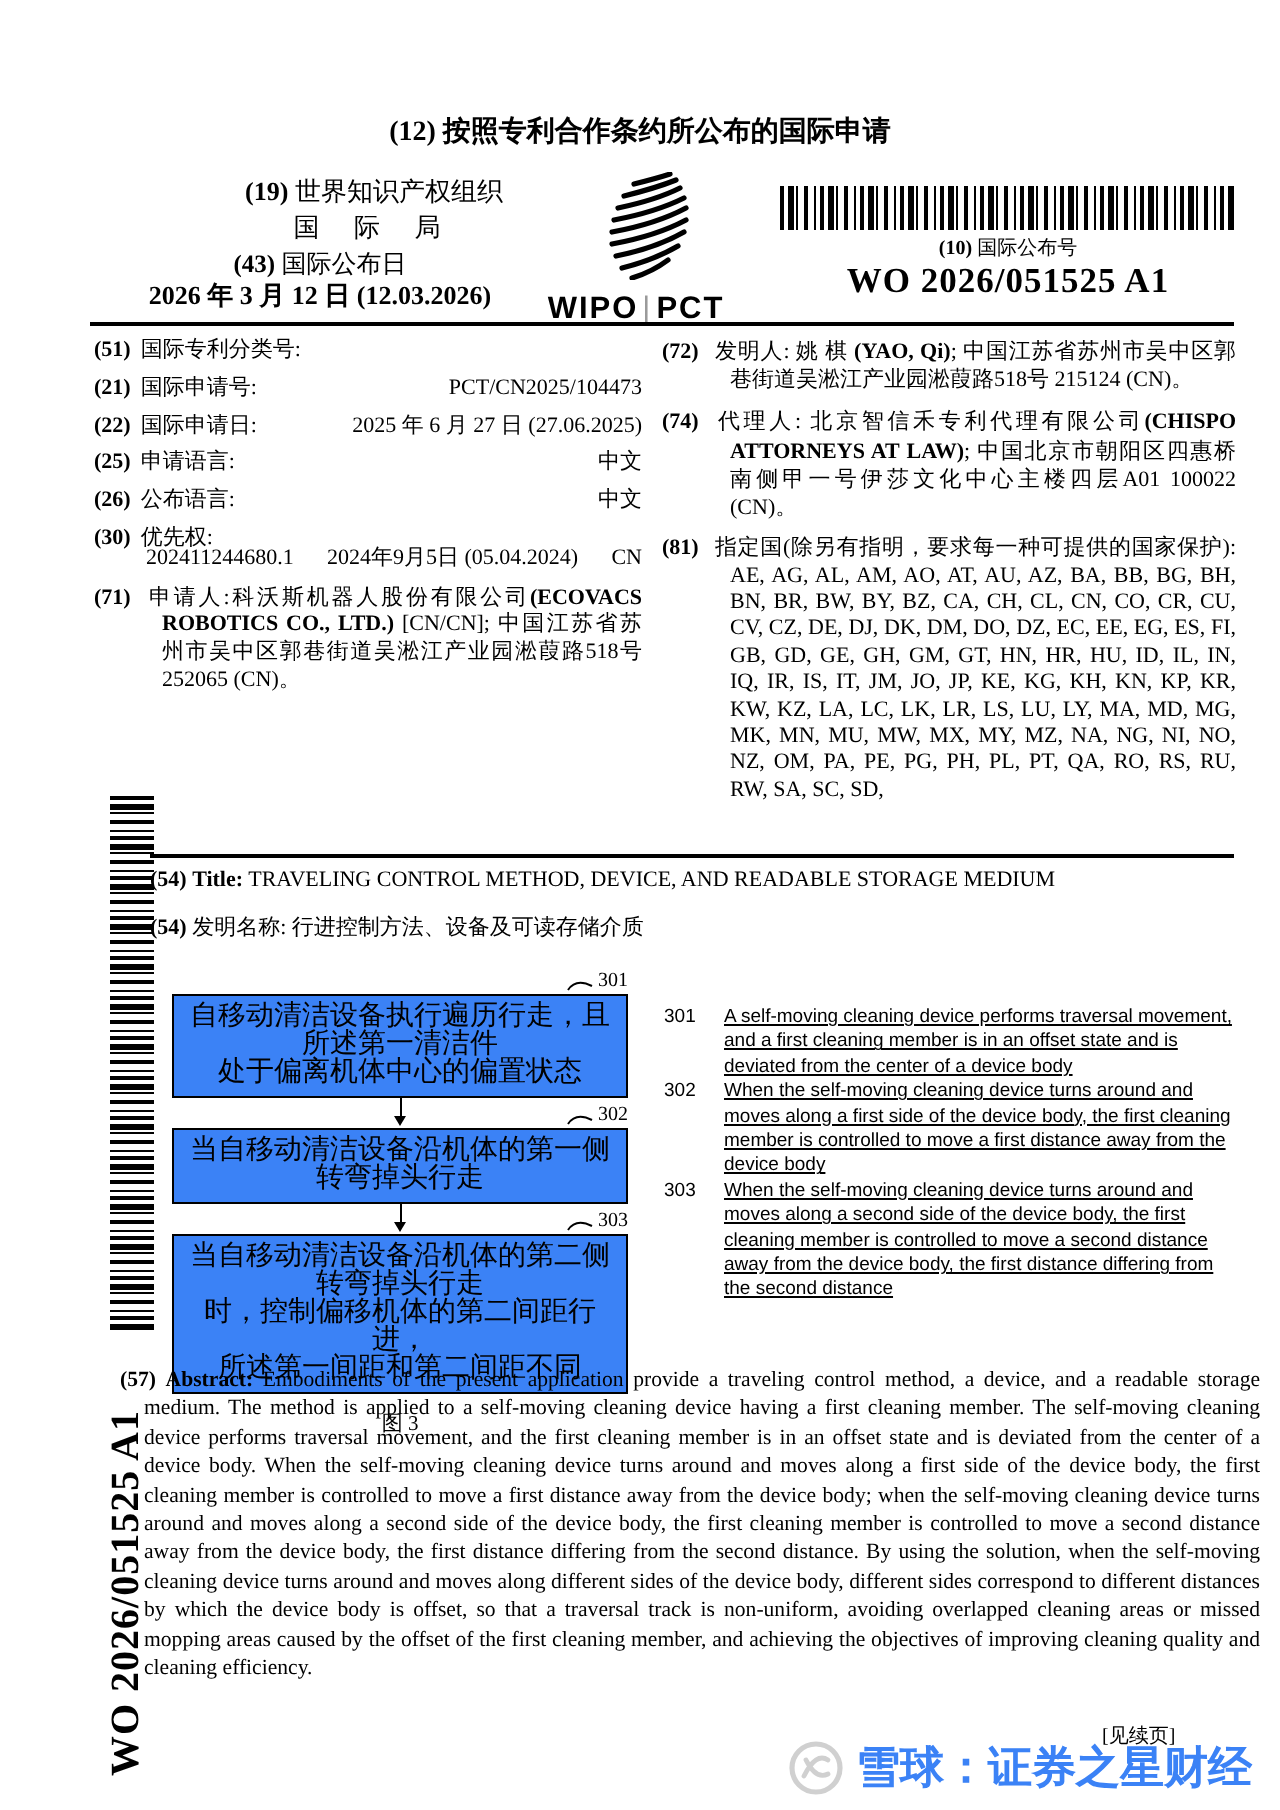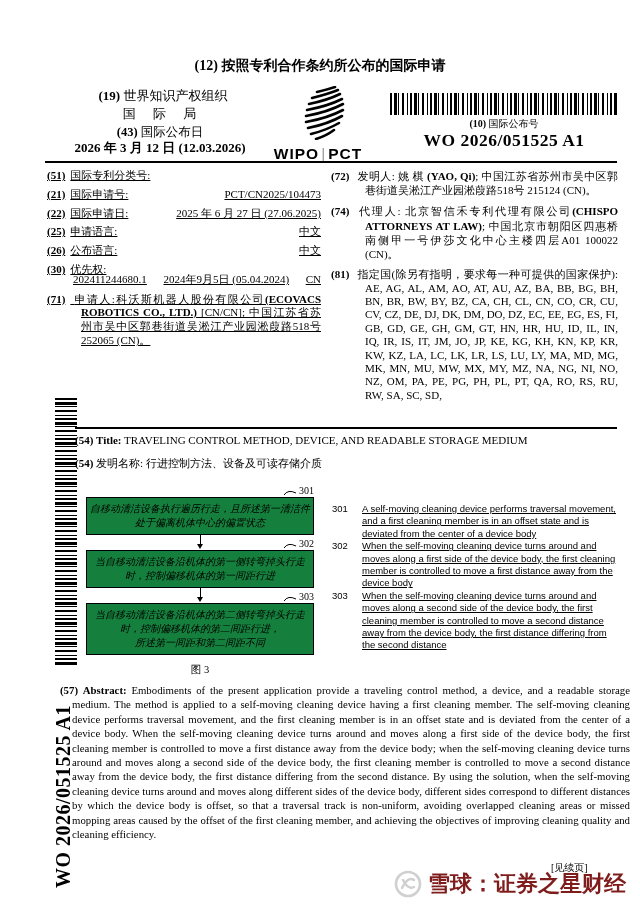--- a/index.html
+++ b/index.html
@@ -2,41 +2,41 @@
 <html><head>
 <meta charset="utf-8">
 <style>
   html,body{margin:0;padding:0;background:#fff;}
   .page{position:relative;width:640px;height:905px;background:#ffffff;overflow:hidden;
         font-family:"Liberation Serif","DejaVu Serif",serif;color:#000;}
 
   
   .type-line{position:absolute;top:57px;left:0;width:640px;text-align:center;
              font-size:14px;font-weight:bold;}
-  .org-block{position:absolute;top:87px;left:78px;width:170px;text-align:center;
+  .org-block{position:absolute;top:87px;left:102px;width:170px;text-align:center;
              font-size:13px;line-height:18px;}
   .bureau{letter-spacing:7px;}
   .pubdate-block{position:absolute;top:124px;left:55px;width:210px;text-align:center;
                  font-size:12.5px;line-height:16px;}
   .pubdate-value{font-weight:bold;font-size:13px;}
   .logo-block{position:absolute;top:86px;left:268px;width:100px;text-align:center;}
   .logo-text{font-family:"Liberation Sans","DejaVu Sans",sans-serif;font-weight:bold;
              font-size:15.5px;letter-spacing:1px;margin-top:1px;}
   .logo-bar{color:#9a9a9a;font-weight:normal;padding:0 2px;}
   .top-barcode{position:absolute;top:93px;left:390px;width:228px;height:22px;
     background:repeating-linear-gradient(90deg,#000 0 2px,#fff 2px 4px,#000 4px 7px,
       #fff 7px 8px,#000 8px 9px,#fff 9px 12px,#000 12px 14px,#fff 14px 17px,
       #000 17px 18px,#fff 18px 20px);}
   .pubno-label{position:absolute;top:117px;left:390px;width:228px;text-align:center;font-size:10px;}
   .pubno-value{position:absolute;top:130px;left:390px;width:228px;text-align:center;
                font-size:17.5px;font-weight:bold;letter-spacing:.5px;}
   .hr1{position:absolute;top:161px;left:45px;width:572px;height:2px;background:#000;}
 
   
-  .col-left{position:absolute;top:169px;left:47px;width:274px;font-size:11px;line-height:13.8px;text-decoration:underline;}
+  .col-left{position:absolute;top:169px;left:47px;width:274px;font-size:11px;line-height:13.8px;}
   .col-right{position:absolute;top:169px;left:331px;width:287px;font-size:11px;line-height:14.2px;}
   .f-row{display:flex;margin-bottom:5px;}
   .tag{font-weight:bold;margin-right:5px;flex:none;}
   .val{margin-left:auto;text-align:right;}
   .ipc-val{font-weight:bold;font-style:italic;padding-left:26px;margin-top:-4px;margin-bottom:6px;}
   .prio-line{display:flex;justify-content:space-between;padding-left:26px;margin-top:-4px;margin-bottom:6px;}
   .hang{padding-left:34px;text-indent:-34px;text-align:justify;margin-bottom:7px;}
   .bold{font-weight:bold;}
   .desig{line-height:13.4px;}
 
@@ -55,40 +55,40 @@
   .title-zh{position:absolute;top:456px;left:75px;width:542px;font-size:11px;}
 
   
   .flowchart{position:absolute;top:480px;left:86px;width:228px;}
   .fc-gap{position:relative;height:15px;}
   .fc-gap-first{position:relative;height:17px;}
   .fc-ref{position:absolute;right:0;bottom:1px;font-size:10px;display:flex;align-items:flex-end;gap:2px;}
   .fc-arrow{position:absolute;left:50%;top:0;width:1px;height:10px;background:#000;}
   .fc-arrow::after{content:"";position:absolute;left:-3px;top:9px;border:3px solid transparent;
                    border-top:5px solid #000;}
-  .fc-box{border:1px solid #000;font-style:italic;font-size:10px;line-height:14px;
-          text-align:center;padding:4px 2px;background:#15803d;}
+  .fc-box{border:1px solid #000;font-size:14px;line-height:14px;
+          text-align:center;padding:4px 2px;background:#3b82f6;}
   .fc-caption{text-align:center;font-size:10.5px;margin-top:8px;}
 
   
   .annotations{position:absolute;top:503px;left:332px;width:287px;
                font-family:"Liberation Sans","DejaVu Sans",sans-serif;
                font-size:9.5px;line-height:12.4px;}
   .ann{display:flex;}
   .ann-ref{width:30px;flex:none;}
   .ann-text{flex:1;text-decoration:underline;}
 
   
   .abstract{position:absolute;top:683px;left:60px;width:558px;font-size:10.8px;
             line-height:14.4px;text-align:justify;padding-left:12px;text-indent:-12px;}
 
   
   .continuation{position:absolute;left:551px;top:861px;font-size:10px;z-index:3;}
   .watermark{position:absolute;left:394px;top:869px;display:flex;align-items:center;gap:6px;
-             color:#7f1d1d;font-size:22px;font-weight:bold;z-index:2;
+             color:#3b82f6;font-size:22px;font-weight:bold;z-index:2;
              font-family:Liberation Serif, serif;white-space:nowrap;}
   .wm-logo{flex:none;}
 </style>
 </head>
 <body>
 
 <div class="page">
 
   <div class="type-line">(12) 按照专利合作条约所公布的国际申请</div>
 
@@ -220,21 +220,20 @@
       <span class="fc-arrow"></span>
       <span class="fc-ref">
         <svg width="14" height="8" viewBox="0 0 14 8">
             <path d="M1,7 Q5,1 13,5" fill="none" stroke="#000" stroke-width="1"></path>
           </svg>
         <span>302</span>
       </span>
     </div>
     <div class="fc-box">
       <div>当自移动清洁设备沿机体的第一侧转弯掉头行走</div>
-      <div>时，控制偏移机体的第一间距行进</div>
     </div>
     <div class="fc-gap">
       <span class="fc-arrow"></span>
       <span class="fc-ref">
         <svg width="14" height="8" viewBox="0 0 14 8">
             <path d="M1,7 Q5,1 13,5" fill="none" stroke="#000" stroke-width="1"></path>
           </svg>
         <span>303</span>
       </span>
     </div>

